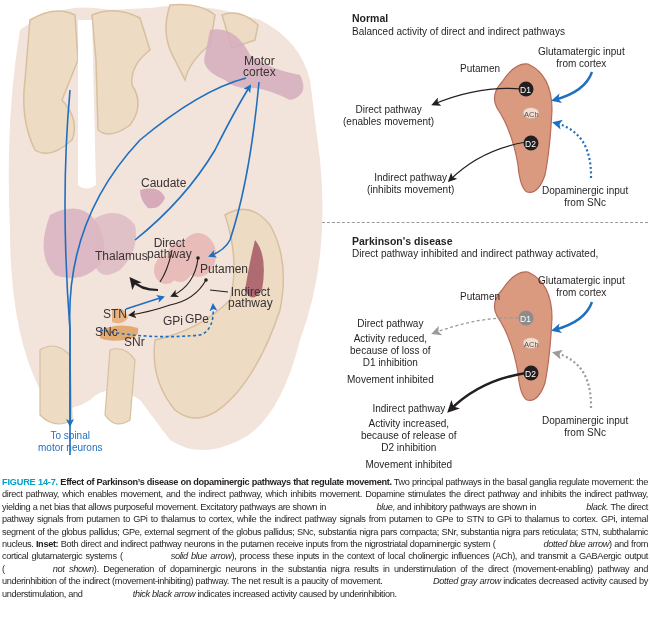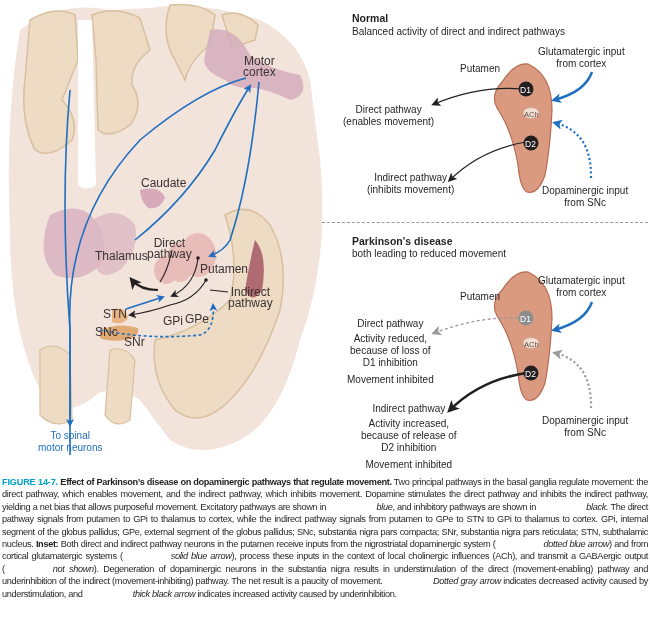--- a/index.html
+++ b/index.html
@@ -169,21 +169,21 @@
 </div>
 <div class="ilbl" style="left:367px;top:172px;">
   <div>Indirect pathway</div>
   <div>(inhibits movement)</div>
 </div>
 
 <div class="divider" style="left:322px;"></div>
 
 <div class="ihead" style="left:352px;top:235px;text-align:center;">Parkinson's disease</div>
 <div class="isub" style="left:352px;top:248px;">
-  <div>both leading to reduced movement</div>
+  <div>Direct pathway inhibited and indirect pathway activated,</div>
 </div>
 <div class="ilbl" style="left:460px;top:291px;">Putamen</div>
 <div class="ilbl" style="left:520px;top:313px;color:#fff;font-size:8.5px;">D1</div>
 <div class="ilbl" style="left:525px;top:368px;color:#fff;font-size:8.5px;">D2</div>
 <div class="ilbl" style="left:524px;top:339px;font-size:7.5px;color:#5a4a44;">ACh</div>
 <div class="ilbl" style="left:538px;top:275px;">
   <div>Glutamatergic input</div>
   <div>from cortex</div>
 </div>
 <div class="ilbl" style="left:542px;top:415px;">

